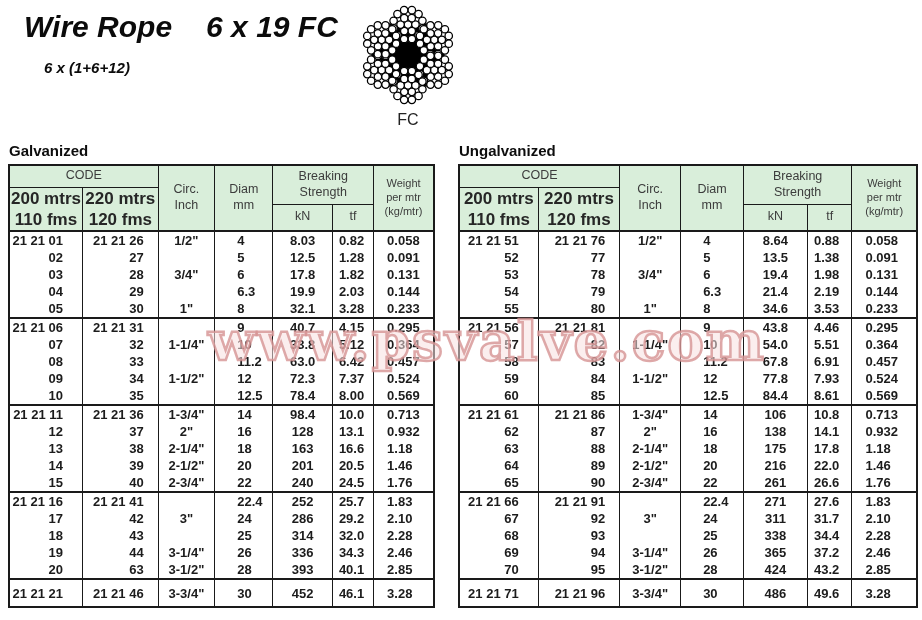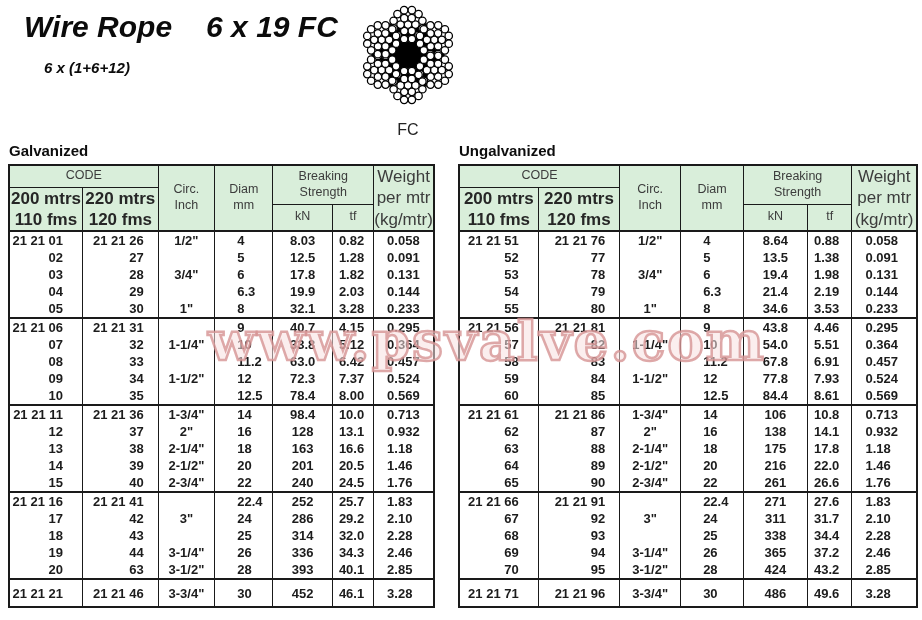--- a/index.html
+++ b/index.html
@@ -18,38 +18,38 @@
     font-size:30px;font-weight:bold;font-style:italic;color:#0b0b0b;
     white-space:nowrap;
     text-align:right;
   }
   .page-title .gap{display:inline-block;width:34px;}
   .page-subtitle{
     position:absolute;left:44px;top:59px;
     font-size:15px;font-weight:bold;font-style:italic;color:#0b0b0b;
   }
   .rope-figure{position:absolute;left:352px;top:4px;width:112px;text-align:center;}
-  .fc-label{font-size:16px;color:#222;margin-top:11px;}
+  .fc-label{font-size:16px;color:#222;margin-top:1px;}
   .table-section{position:absolute;top:142px;}
   .table-section.gal{left:8px;width:427px;}
   .table-section.ungal{left:458px;width:460px;}
   .section-title{font-size:15px;font-weight:bold;color:#0d0d0d;margin:0 0 5px 1px;}
   table{
     width:100%;border-collapse:collapse;table-layout:fixed;
     border:2px solid var(--border-col);
   }
   th{
     background:var(--header-bg);
     border:1px solid var(--border-col);
     font-weight:normal;font-size:12.5px;color:#3c3c3c;
     padding:0;text-align:center;vertical-align:middle;line-height:1.25;
   }
   tr.h1{height:22px;} tr.h2{height:14px;} tr.h3{height:22px;}
   th.bold{font-weight:bold;font-size:17px;color:#262626;}
-  th.small{font-size:17px;}
+  th.small{font-size:11px;}
   .pre{white-space:pre-line;}
   td{
     border-left:1px solid var(--border-col);
     border-right:1px solid var(--border-col);
     border-top:none;border-bottom:none;
     font-size:13px;font-weight:bold;color:#1c1c1c;
     height:17px;padding:0;vertical-align:middle;white-space:nowrap;
     overflow:hidden;
   }
   tr.block-start td{border-top:2px solid var(--border-col);}

